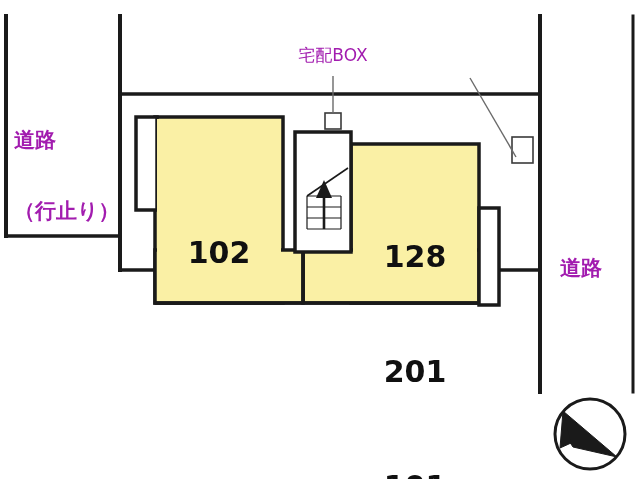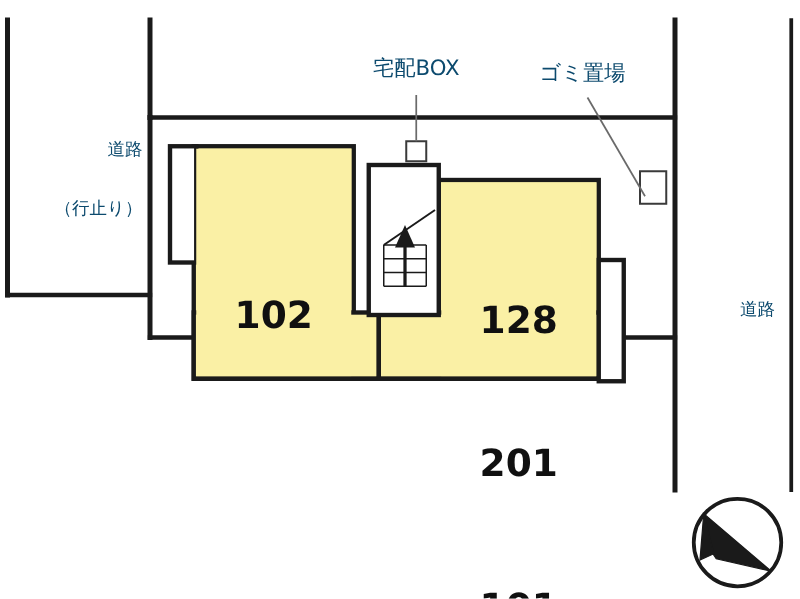--- a/index.html
+++ b/index.html
@@ -20,29 +20,29 @@
   .svg-layer {
     position: absolute;
     left: 0;
     top: 0;
     width: 640px;
     height: 479px;
   }
   .lbl {
     position: absolute;
     font-family: "DejaVu Sans", "Liberation Sans", sans-serif;
-    color: #0c4a6e;
+    color: #a21caf;
     white-space: pre;
     line-height: 1.12;
     letter-spacing: 0px;
   }
   .lbl-road {
-    font-size: 14px;
-    text-align: right;
-    font-weight: 400;
+    font-size: 21px;
+    text-align: left;
+    font-weight: 700;
   }
   .lbl-annot {
     font-size: 17px;
     font-weight: 400;
     text-align: center;
   }
   .unit-num {
     position: absolute;
     font-family: "DejaVu Sans", "Liberation Sans", sans-serif;
     font-size: 30px;
@@ -161,21 +161,20 @@
     <div>道路</div>
     <div>（行止り）</div>
   </div>
 
   <div class="lbl lbl-road" style="left:560px; top:210px; width:60px;">
     <div>道路</div>
   </div>
 
   <div class="lbl lbl-annot" style="left:271px; top:46px; width:124px;">宅配BOX</div>
 
-  <div class="lbl lbl-annot" style="left:411px; top:50px; width:110px;">ゴミ置場</div>
 
   <div class="unit-num" style="left:155px; top:157px; width:128px;">
     <div>102</div>
   </div>
 
   <div class="unit-num" style="left:351px; top:161px; width:128px;">
     <div>128</div>
     <div>201</div>
     <div>101</div>
   </div>

